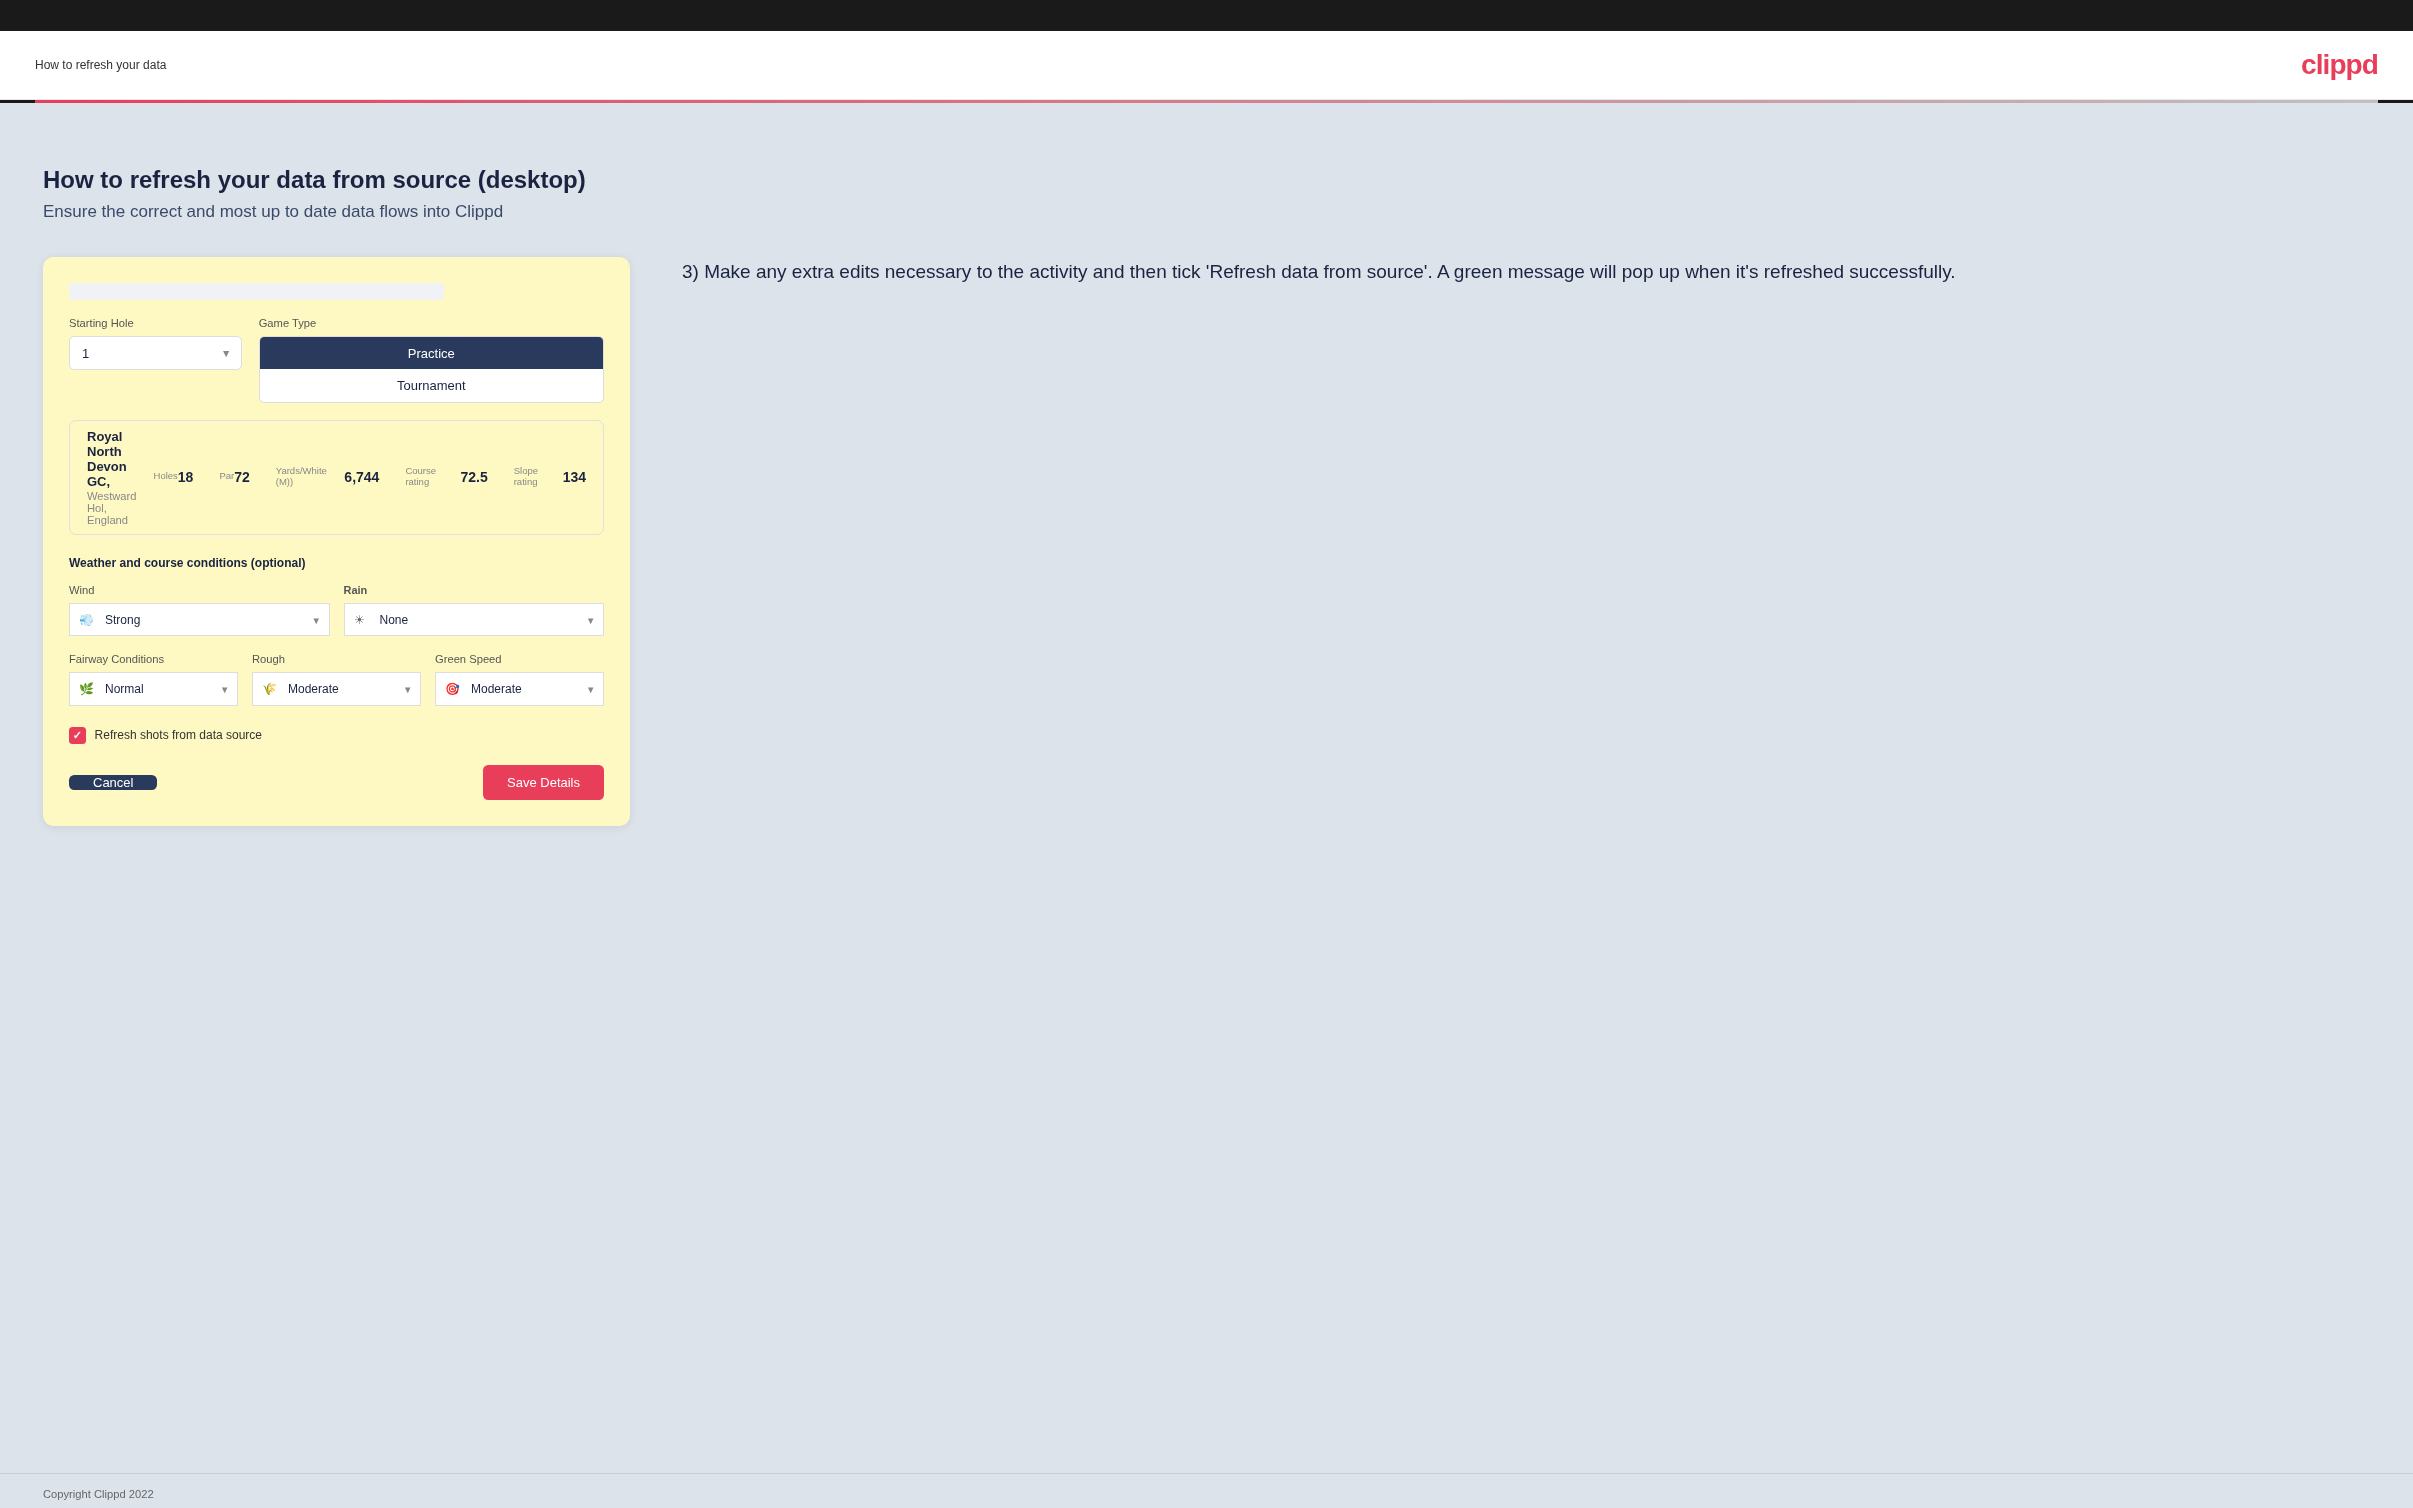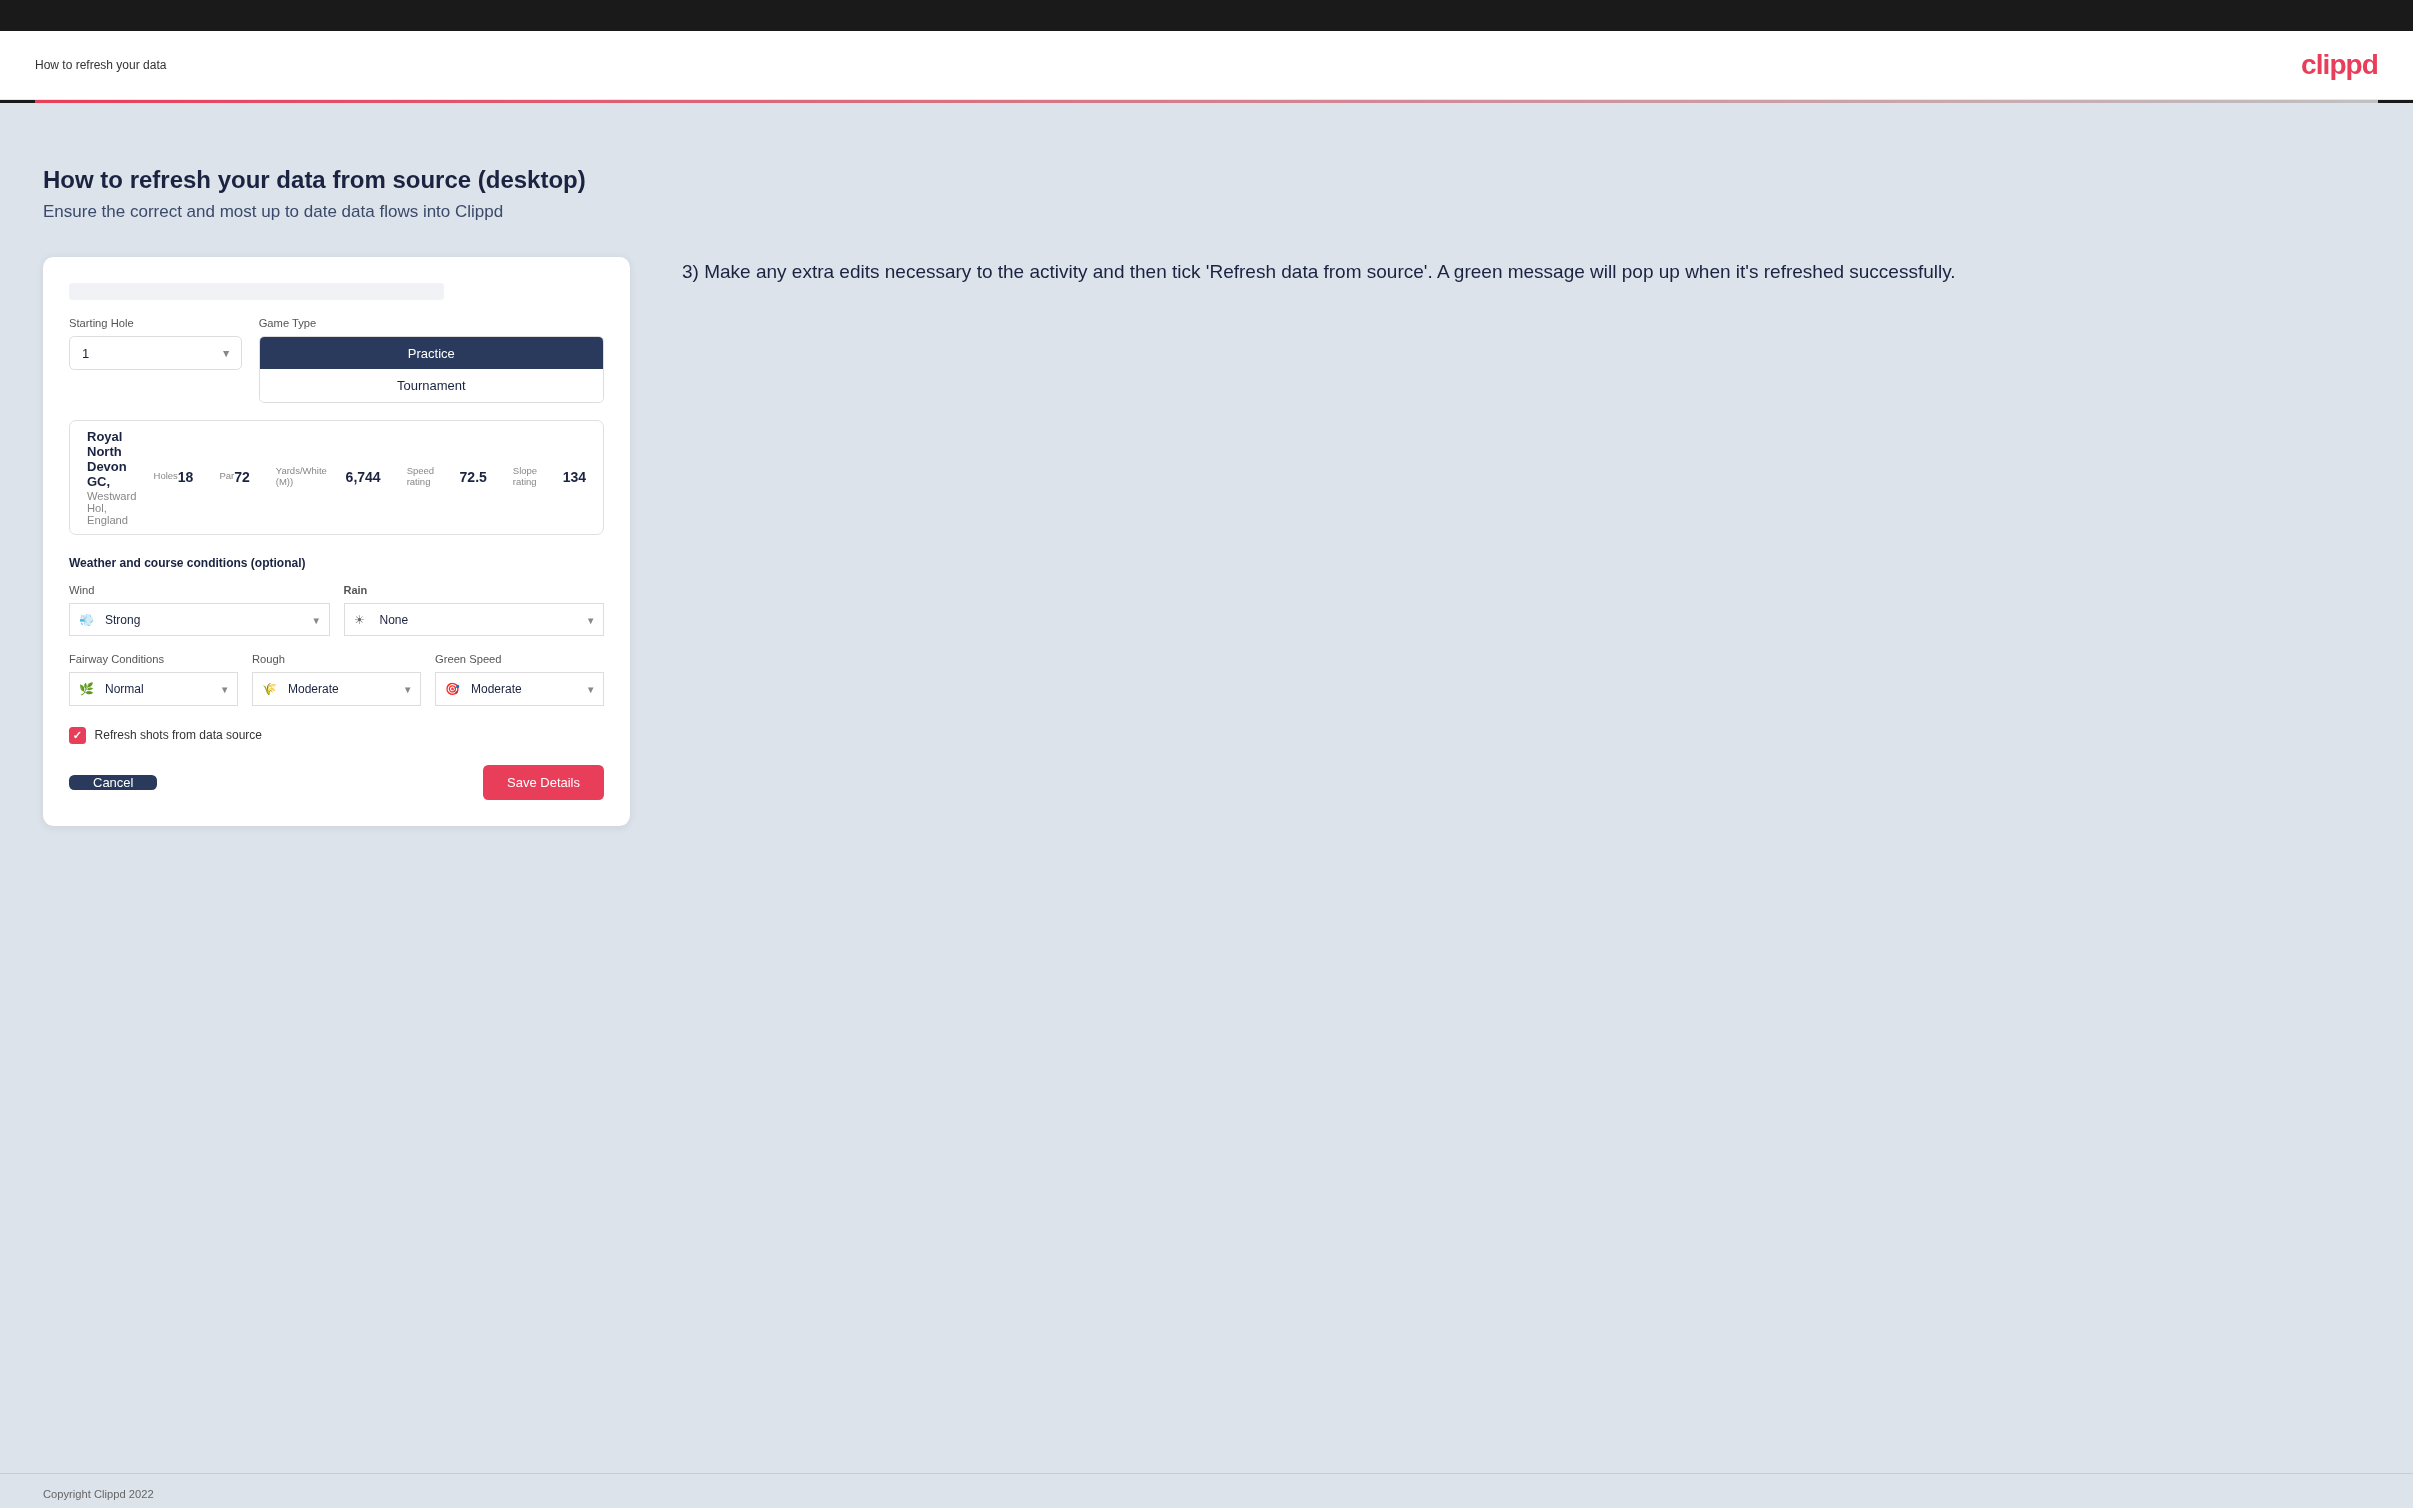--- a/index.html
+++ b/index.html
@@ -58,21 +58,21 @@
       margin-bottom: 35px;
     }
 
     .content-layout {
       display: flex;
       gap: 52px;
       align-items: flex-start;
     }
 
     .card {
-      background: #ffffff;
+      background: #fef9c3;
       border-radius: 10.4px;
       padding: 26px;
       width: 587px;
       flex-shrink: 0;
       box-shadow: 0 1.7px 8.6px rgba(0,0,0,0.08);
     }
 
     .card-top-hint {
       height: 17px;
       background: #f0f2f5;
@@ -386,21 +386,21 @@
           </div>
           <div class="stat-item">
             <span class="stat-label">Par</span>
             <span class="stat-value">72</span>
           </div>
           <div class="stat-item">
             <span class="stat-label">Yards/White (M))</span>
             <span class="stat-value">6,744</span>
           </div>
           <div class="stat-item">
-            <span class="stat-label">Speed rating</span>
+            <span class="stat-label">Course rating</span>
             <span class="stat-value">72.5</span>
           </div>
           <div class="stat-item">
             <span class="stat-label">Slope rating</span>
             <span class="stat-value">134</span>
           </div>
         </div>
       </div>
 
       <div class="section-title">Weather and course conditions (optional)</div>

